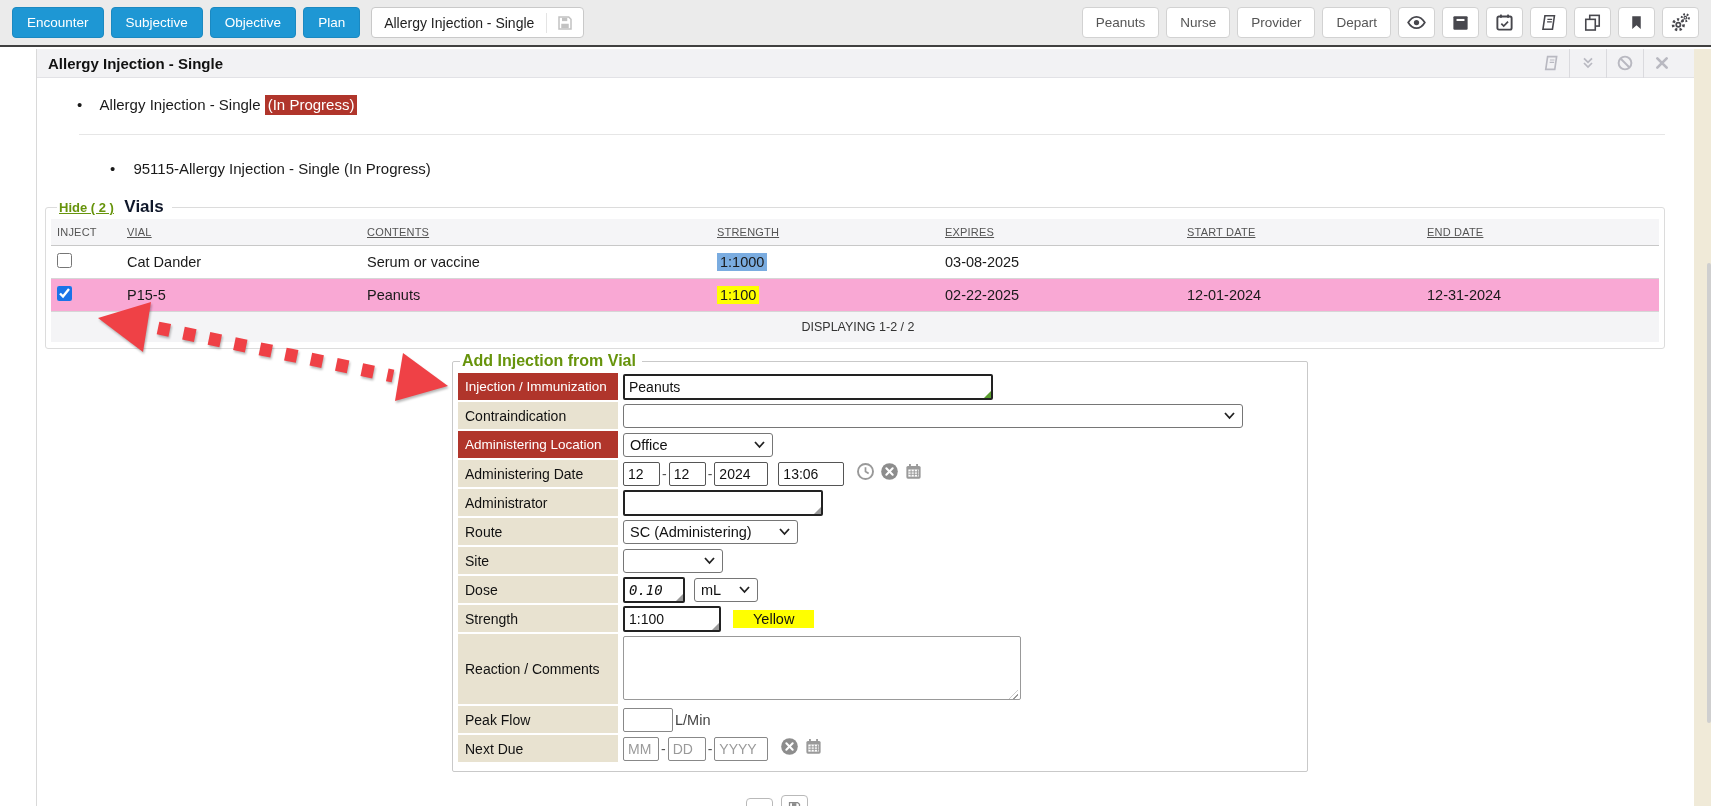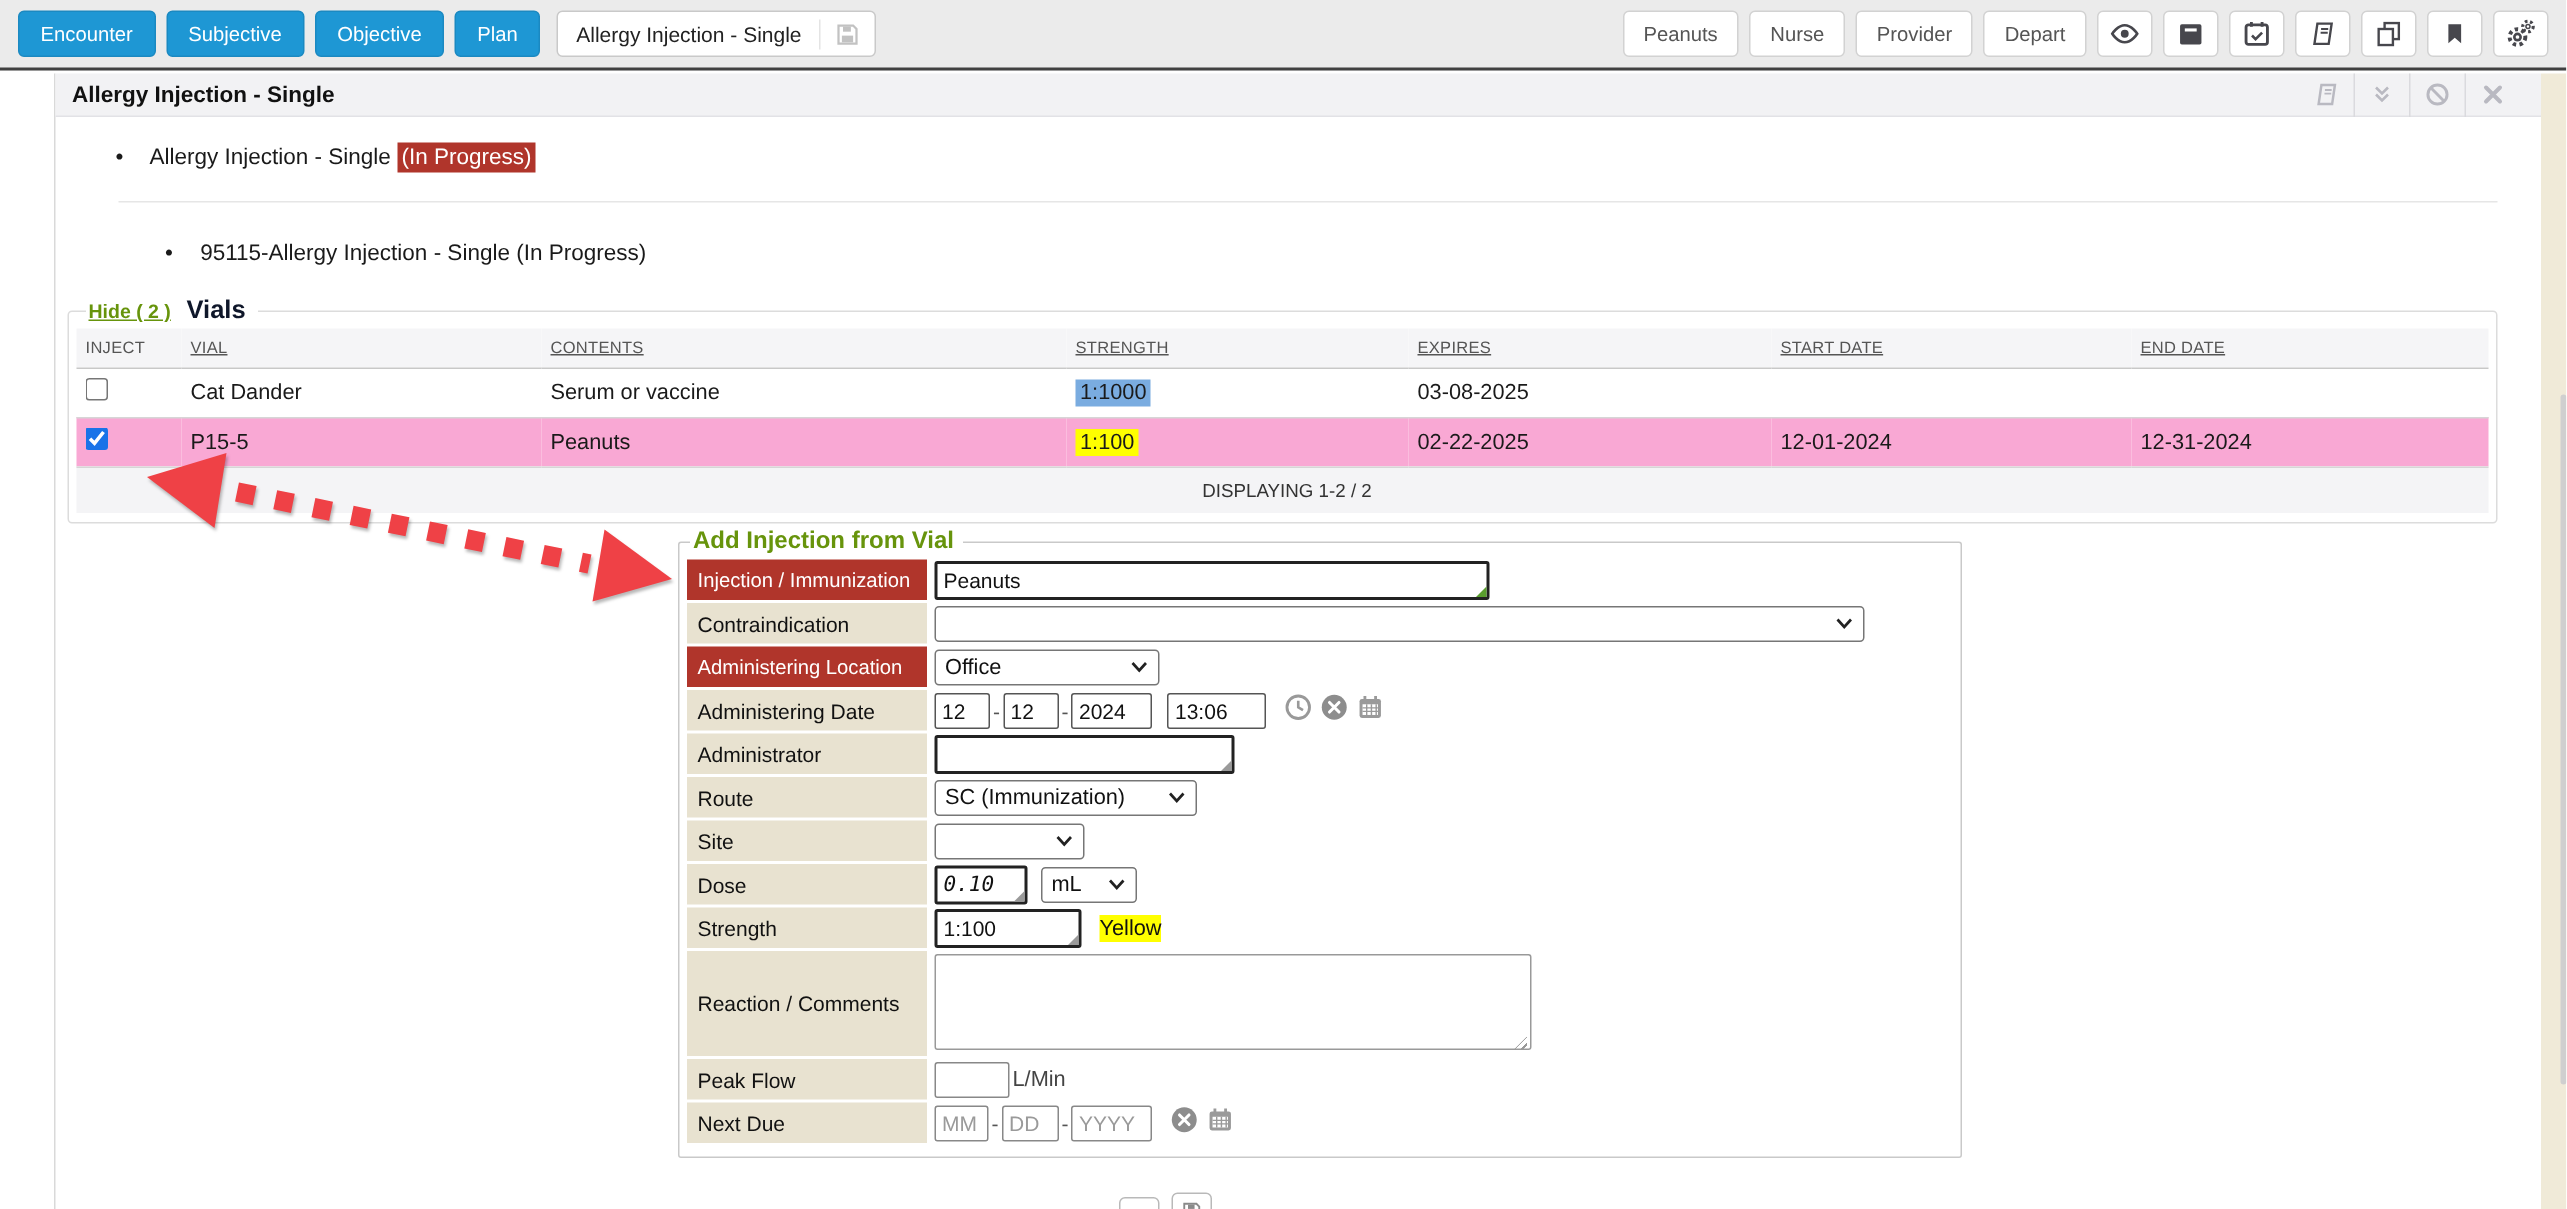--- a/index.html
+++ b/index.html
@@ -94,21 +94,21 @@
   .icon-gap { display:flex; align-items:center; gap:5px; margin-left:12px; }
   .ph-gray::placeholder { color:#9a9a9a; }
 
   textarea.reaction { width:398px; height:64px; border:1px solid #999; border-radius:2px; resize:none;
                       font-family:"Liberation Sans", sans-serif; font-size:14px; padding:2px 4px; }
   .ta-wrap { position:relative; display:inline-block; }
   .ta-wrap::after { content:""; position:absolute; right:3px; bottom:5px; width:9px; height:9px;
        background:repeating-linear-gradient(135deg, transparent 0 2px, #999 2px 3.5px);
        clip-path:polygon(100% 0, 100% 100%, 0 100%); }
   .unit-text { margin-left:2px; font-size:14.5px; color:#444; }
-  .note-yellow { background:#ffff00; color:#111; font-size:14.5px; padding:1px 0; margin-left:12px; }
+  .note-yellow { background:#ffff00; color:#111; font-size:14.5px; padding:1px 20px; margin-left:12px; }
 
   
   .btn-cut { position:absolute; top:798px; height:28px; background:#fff; border:1px solid #b9b9b9;
              border-radius:4px; display:flex; align-items:flex-start; justify-content:center; }
 </style>
 </head>
 <body>
 
 <div id="screen">
 
@@ -354,21 +354,21 @@
       <div class="flabel">Administrator</div>
       <div class="fval">
         <span class="grip-wrap"><input class="inp inp-dark" style="width: 200px;" value=""></span>
       </div>
     </div>
 
     <div class="frow">
       <div class="flabel">Route</div>
       <div class="fval">
         <div class="fselect" style="width:175px;">
-          <span class="sel-text">SC (Immunization)</span>
+          <span class="sel-text">SC (Administering)</span>
           <svg width="11" height="8" viewBox="0 0 11 8">
               <path d="M1 1l4.5 5L10 1" fill="none" stroke="#222" stroke-width="1.8"></path>
             </svg>
         </div>
       </div>
     </div>
 
     <div class="frow">
       <div class="flabel">Site</div>
       <div class="fval">

